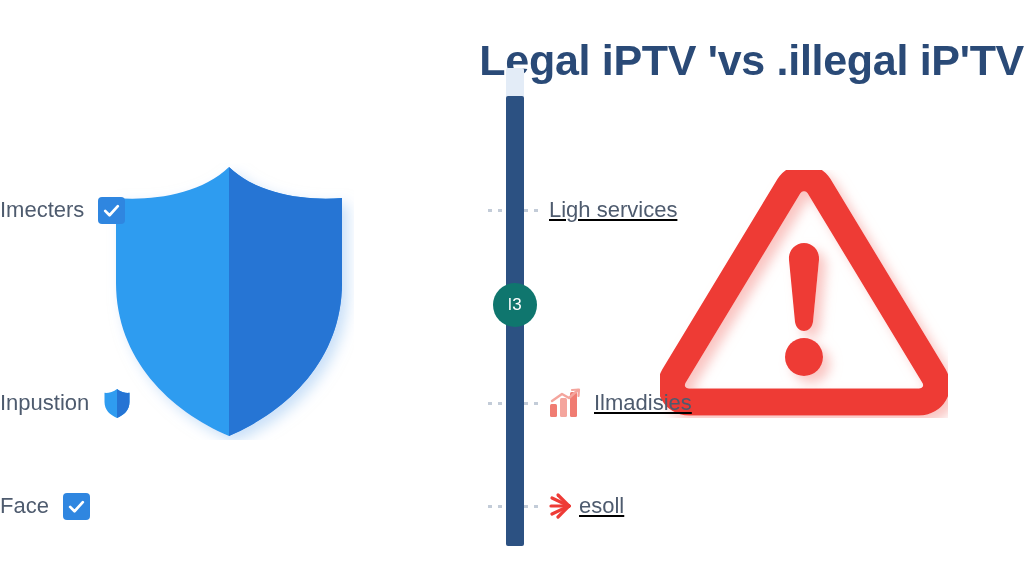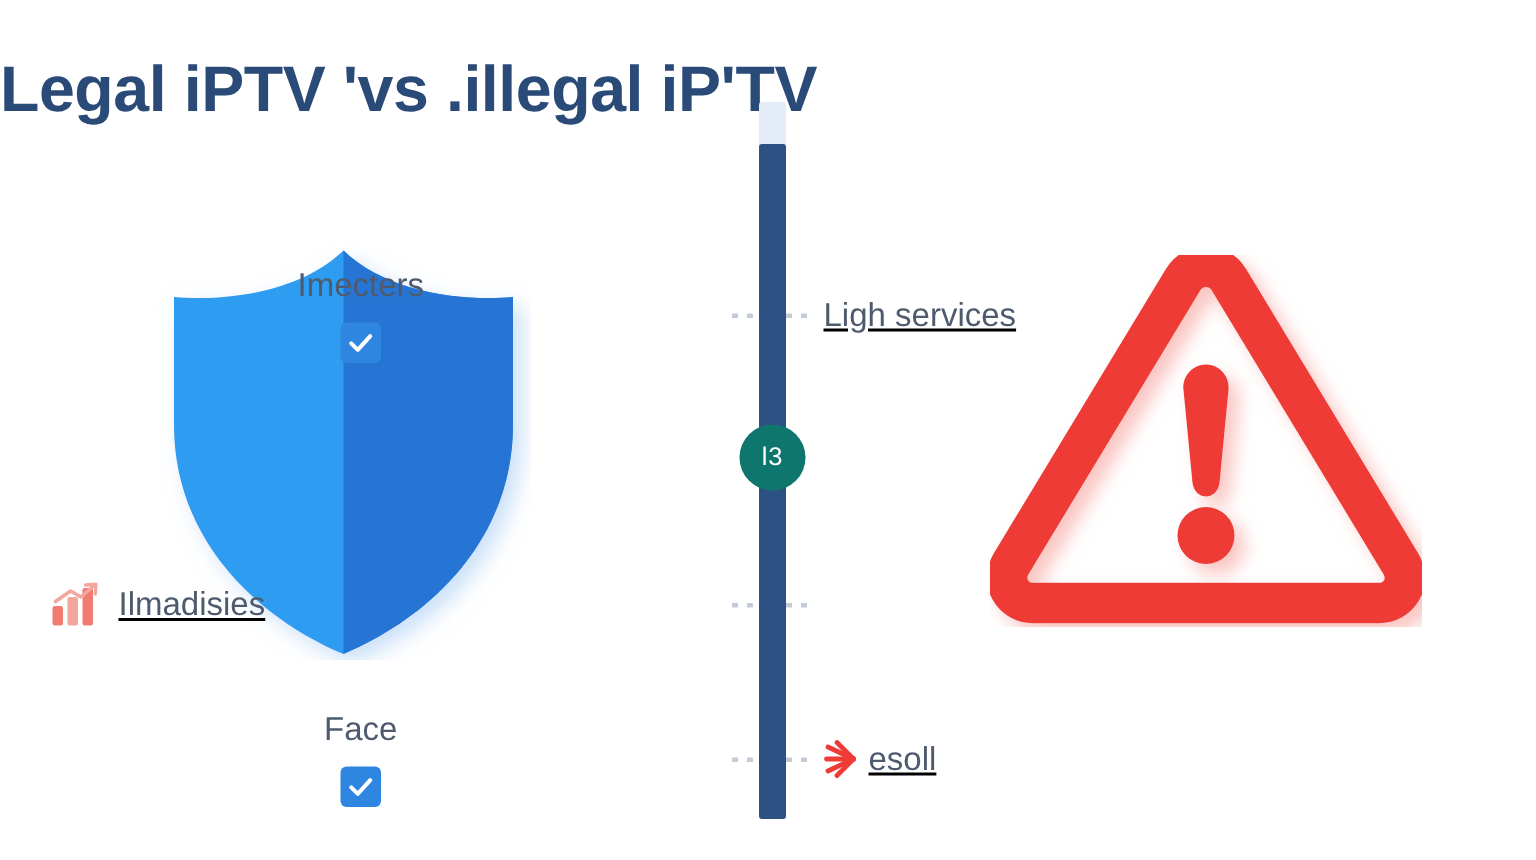--- a/index.html
+++ b/index.html
@@ -17,21 +17,21 @@
     background: #ffffff;
     overflow: hidden;
   }
 
   
   .title {
     position: absolute;
     left: 0;
     top: 36px;
     width: 1024px;
-    text-align: left;
+    text-align: right;
     font-size: 43px;
     font-weight: bold;
     letter-spacing: -0.3px;
     color: #2a4a77;
     white-space: nowrap;
   }
 
   
   .big-shield {
     position: absolute;
@@ -99,21 +99,20 @@
     align-items: center;
   }
   .row-left {
     width: 515px;
     display: flex;
     align-items: center;
     justify-content: flex-start;
     gap: 14px;
     padding-right: 34px;
     box-sizing: border-box;
-    flex-direction: column;
   }
   .row-right {
     width: 509px;
     display: flex;
     align-items: center;
     justify-content: flex-start;
     gap: 12px;
     padding-left: 34px;
     box-sizing: border-box;
     text-decoration: underline;
@@ -215,20 +214,29 @@
       </span>
     </div>
     <div class="row-right">
       <span class="label">Ligh services</span>
     </div>
     <span class="dots-l"></span>
     <span class="dots-r"></span>
   </div>
 
   <div class="row" style="top:381px">
+    <div class="row-left">
+      <span class="label">Inpustion</span>
+      <span class="mini-shield">
+        <svg viewBox="0 0 28 31" xmlns="http://www.w3.org/2000/svg">
+          <path d="M14 1 C10.5 4.5 4 5.2 1.5 4.8 L1.5 14 C1.5 22 7 27 14 30 C21 27 26.5 22 26.5 14 L26.5 4.8 C24 5.2 17.5 4.5 14 1 Z" fill="#2f9cf0"></path>
+          <path d="M14 1 C17.5 4.5 24 5.2 26.5 4.8 L26.5 14 C26.5 22 21 27 14 30 Z" fill="#2574d4"></path>
+        </svg>
+      </span>
+    </div>
     <div class="row-right">
       <span class="bars-icon">
         <svg viewBox="0 0 33 30" xmlns="http://www.w3.org/2000/svg">
           <rect x="1" y="16" width="7" height="13" rx="1.5" fill="#f07c72"></rect>
           <rect x="11" y="10" width="7" height="19" rx="1.5" fill="#f4a59d"></rect>
           <rect x="21" y="4" width="7" height="25" rx="1.5" fill="#f07c72"></rect>
           <path d="M3 13 L13 6 L20 10 L29 2" fill="none" stroke="#f4a59d" stroke-width="2.4" stroke-linecap="round" stroke-linejoin="round"></path>
           <path d="M23 2 L30 1.5 L29.5 8" fill="none" stroke="#f4a59d" stroke-width="2.2" stroke-linecap="round" stroke-linejoin="round"></path>
         </svg>
       </span>

